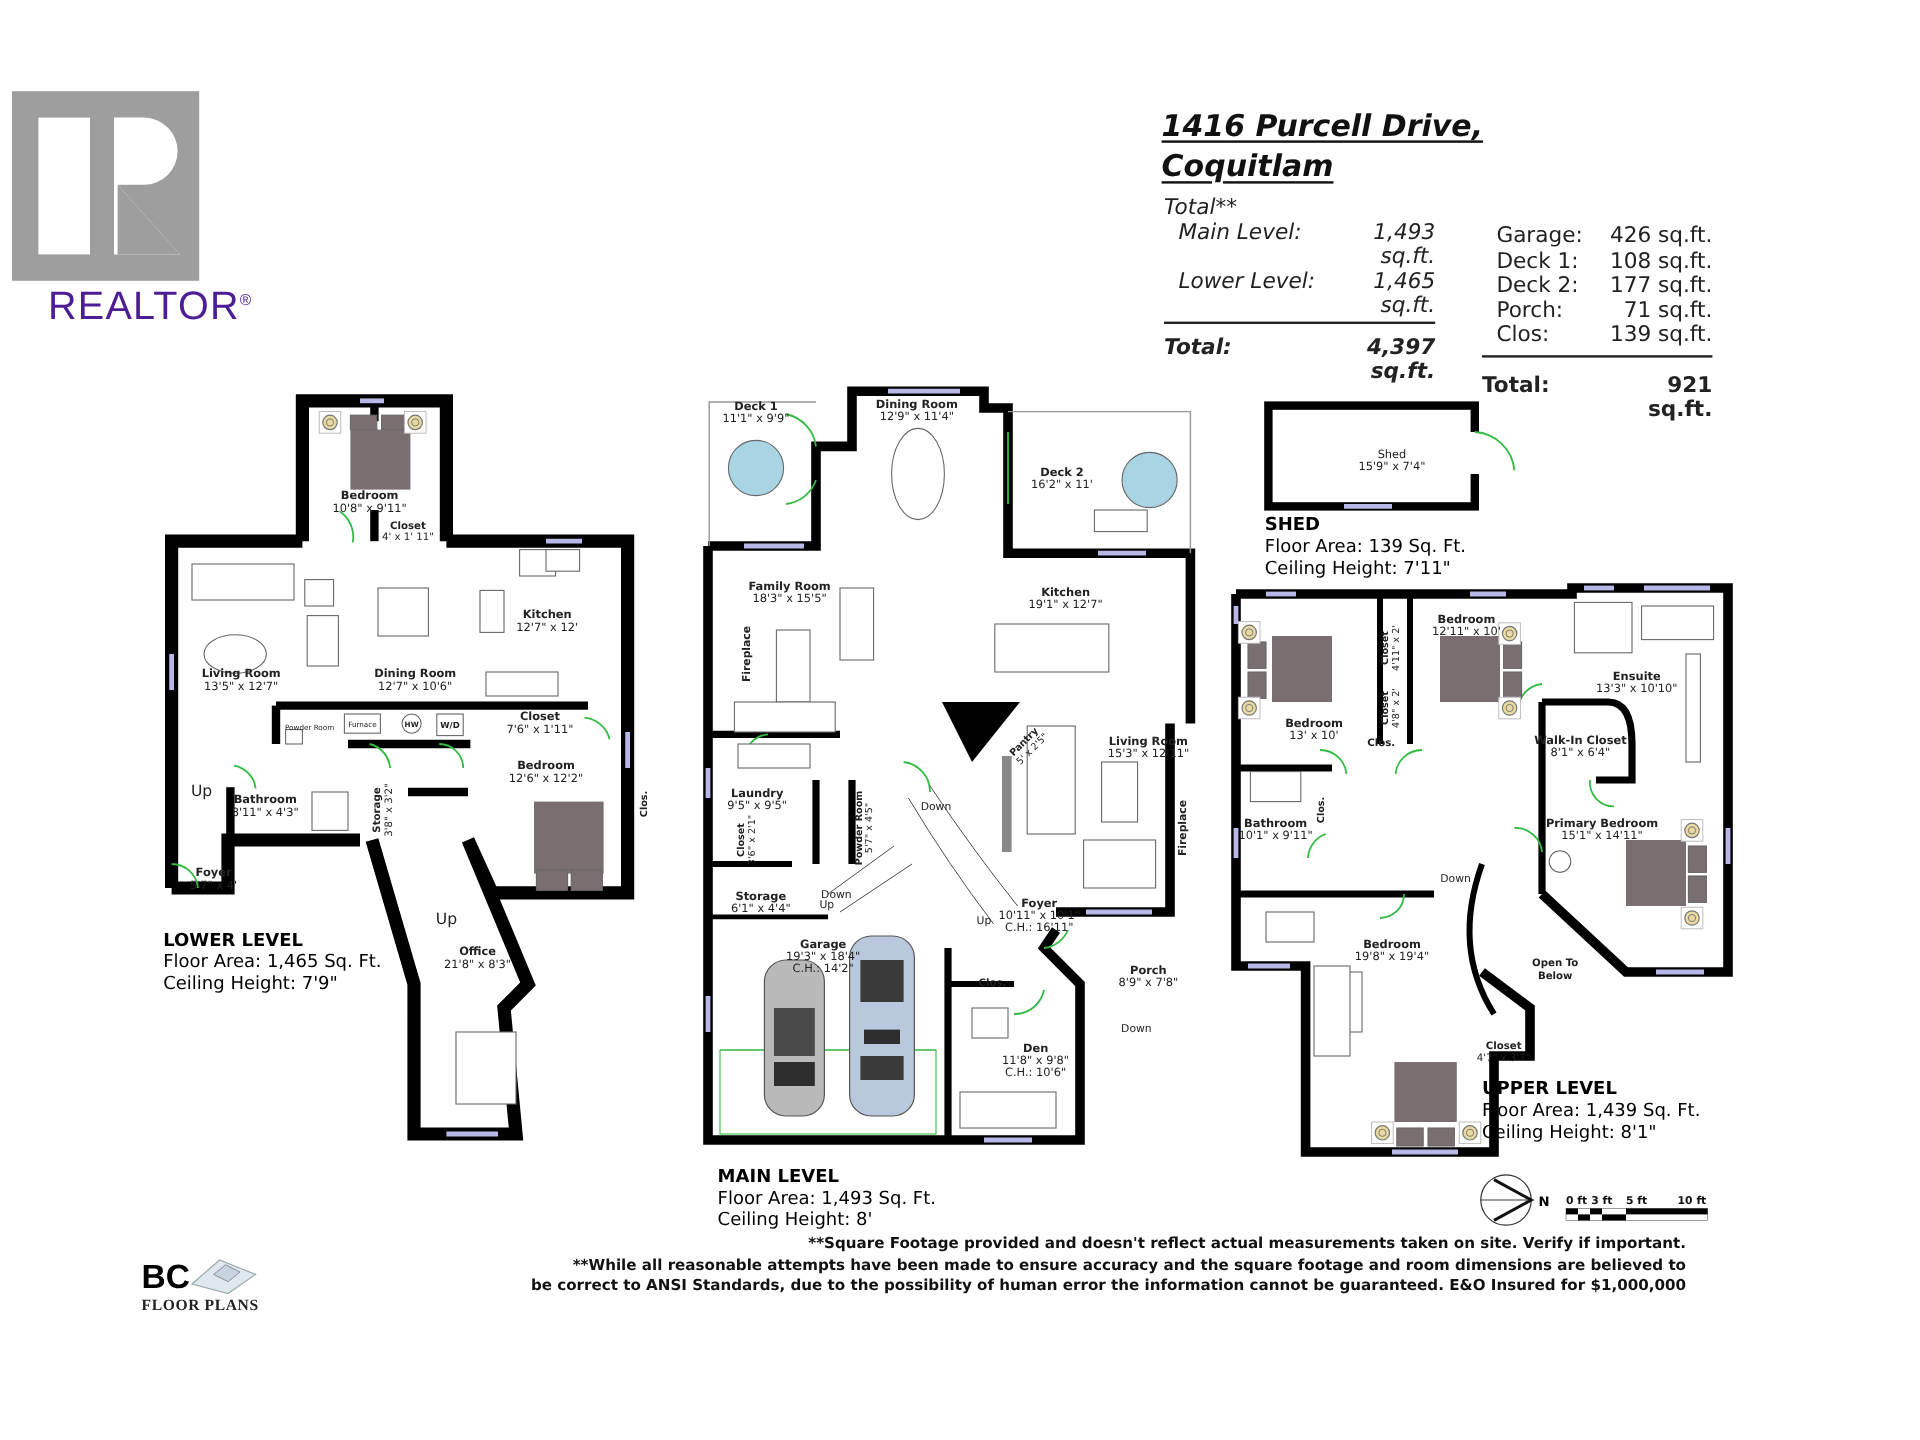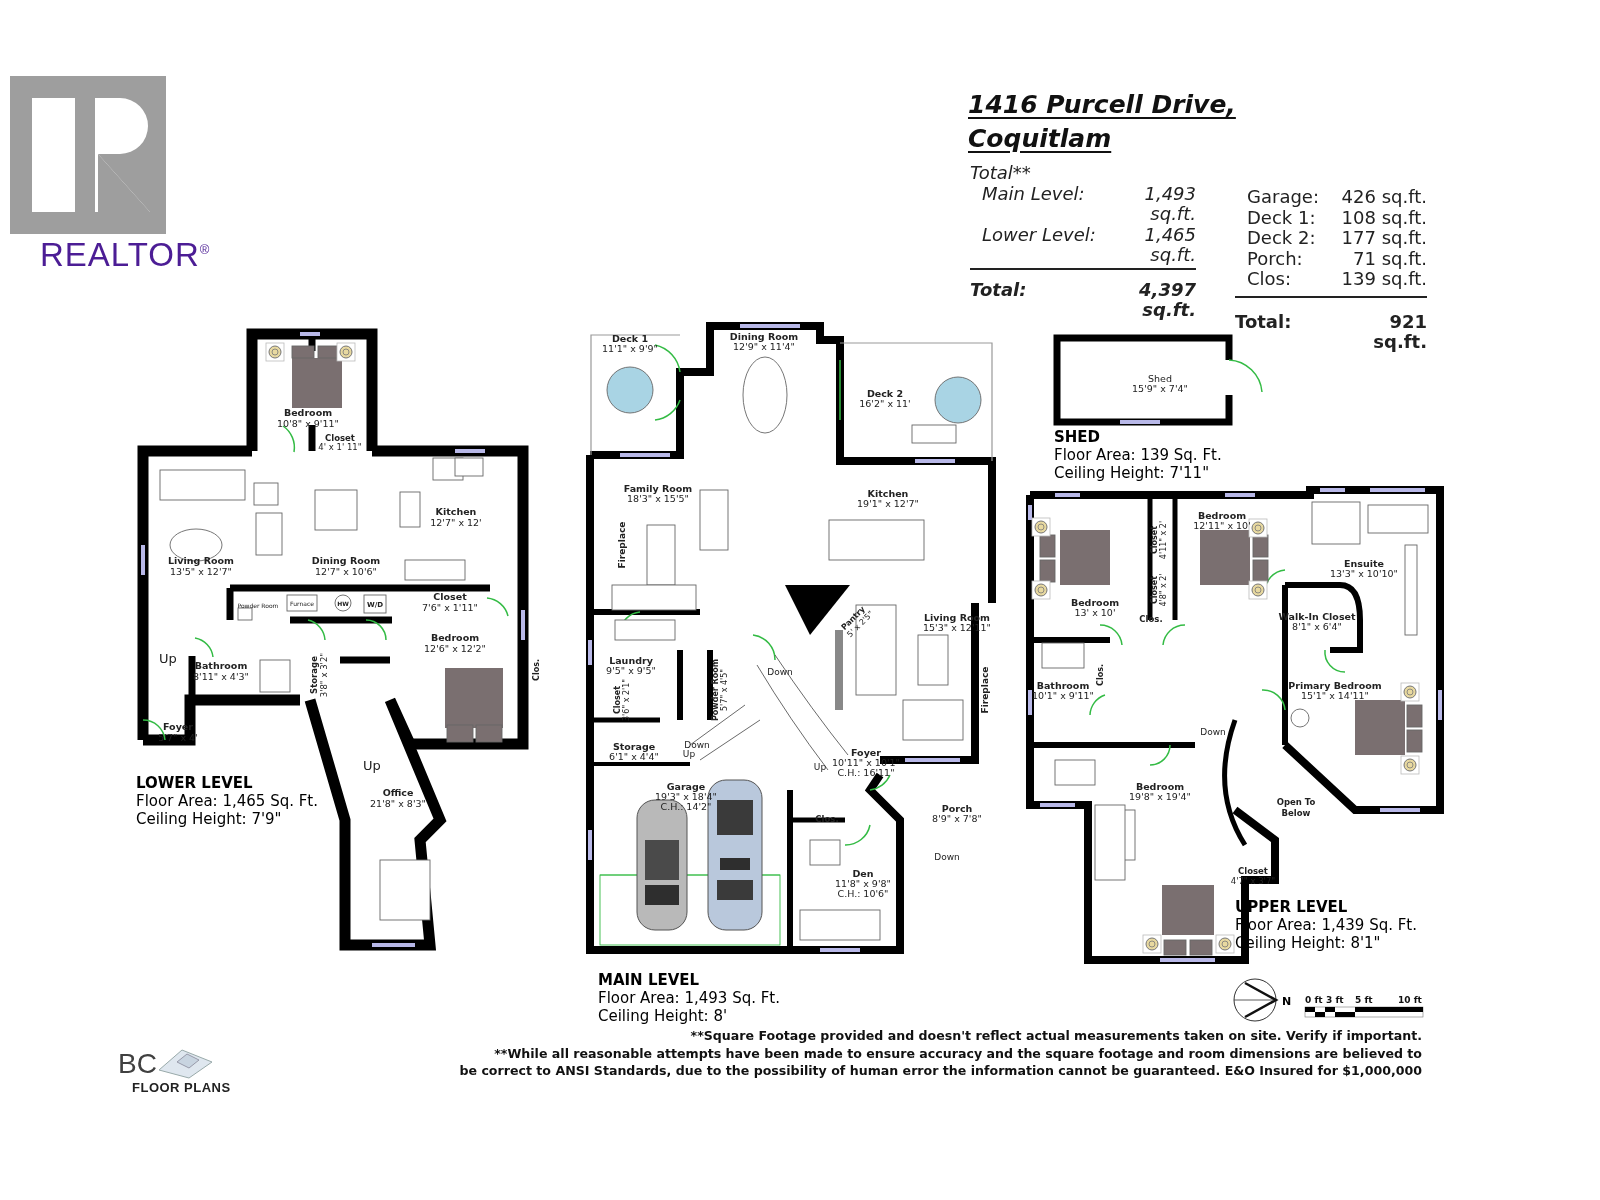--- a/index.html
+++ b/index.html
@@ -16,24 +16,24 @@
   .sum .lbl { width:126px; }
   .sum .val { width:100px; text-align:right; }
   .sum.right .lbl { width:100px; }
   .sum.right .val { width:92px; }
   .rule { height:2px; background:#222; }
   .tot { font-weight:bold; font-size:18px; display:flex; }
   
   svg text { font-family:"DejaVu Sans", sans-serif; }
   .lvl-title { font-weight:bold; font-size:15px; }
   .lvl-info { font-size:15px; line-height:18px; color:#222; }
-  .disclaimer { right:178px; top:1027px; text-align:right; font-family:"DejaVu Sans", sans-serif; font-weight:bold; font-size:12.6px; line-height:17.5px; color:#111; }
+  .disclaimer { right:195px; top:1027px; text-align:right; font-family:"DejaVu Sans", sans-serif; font-weight:bold; font-size:12.6px; line-height:17.5px; color:#111; }
   .bc { left:118px; top:1040px; }
-  .bc .bcl { font-family:"Liberation Sans", sans-serif; font-weight:normal; font-size:28px; color:#404040; }
-  .bc .fp { font-family:Liberation Sans, sans-serif; font-weight:bold; font-size:13px; color:#222; letter-spacing:0.5px;margin-left:14px; }
+  .bc .bcl { font-family:"Liberation Sans", sans-serif; font-weight:bold; font-size:28px; color:#000000; }
+  .bc .fp { font-family:Liberation Serif, serif; font-weight:bold; font-size:13px; color:#222; letter-spacing:0.5px; }
 </style>
 </head>
 <body>
 
 <div class="abs realtor-box">
   <svg width="156" height="158" viewBox="0 0 156 158">
     <rect x="22" y="22" width="43" height="114" fill="#fff"></rect>
     <path d="M85 22 H110 A28 28 0 0 1 110 78 H88 L140 136 H85 Z" fill="#fff"></path>
     <path d="M88 78 L140 136 H88 Z" fill="#9e9e9e"></path>
   </svg>

